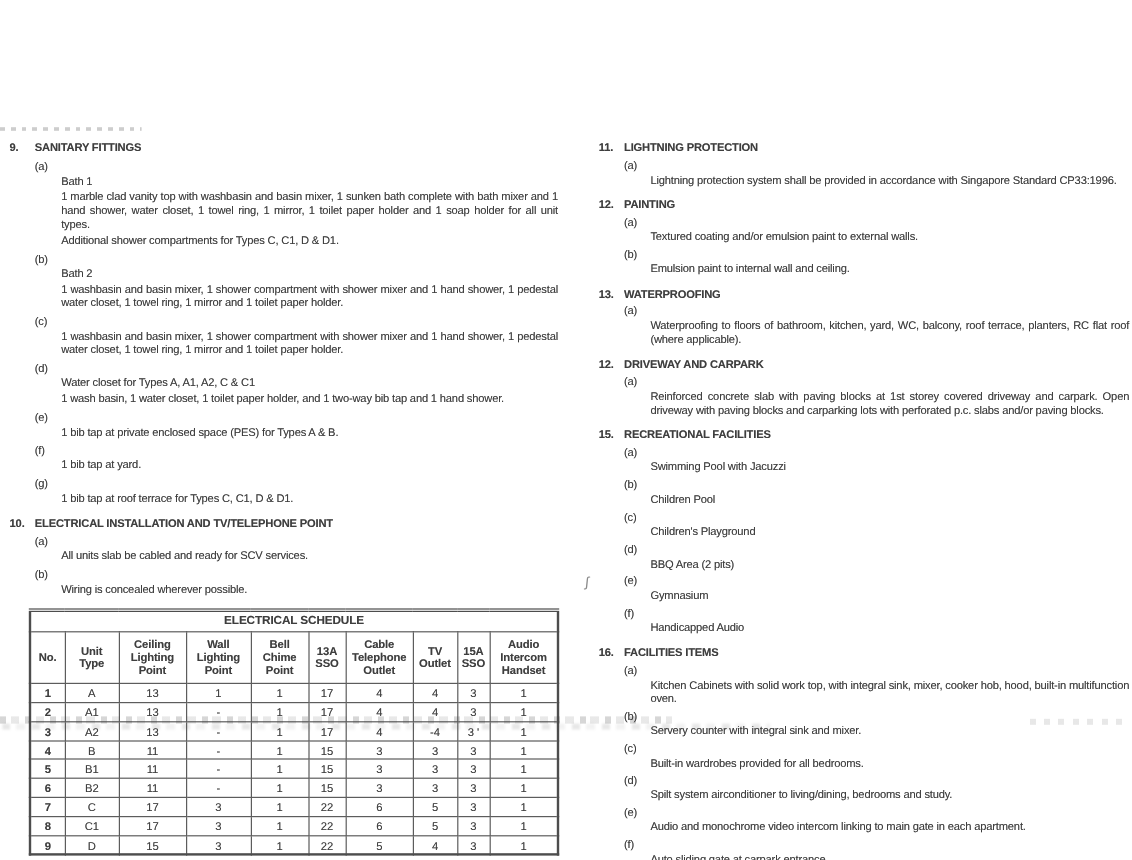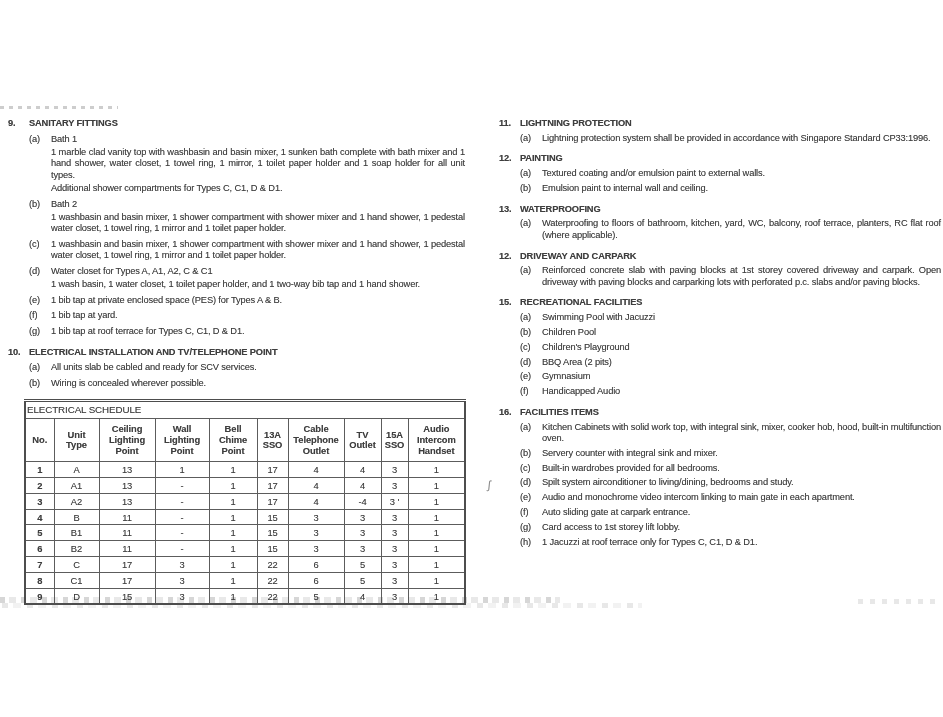--- a/index.html
+++ b/index.html
@@ -16,32 +16,32 @@
   #left-col{left:8px;width:457px;}
   #right-col{left:499px;width:442px;}
   .section{margin-top:9px;}
   .sections > .section:first-child{margin-top:0;}
   .sec-head{display:flex;font-weight:bold;}
   .sec-num{width:21px;flex:none;}
   .sec-title{flex:1;}
   .item{display:flex;margin:4px 0 0 21px;}
   #right-col .item{margin-top:3.2px;}
   .item-label{width:22px;flex:none;}
-  .item-body{flex:1;text-align:justify;}
+  .item-body{flex:1;text-align:justify;margin-top:12px;}
   .item-line + .item-line{margin-top:1.5px;}
 
   
   .table-wrap{margin:10px 0 0 16px;}
   table{
     border-collapse:collapse;table-layout:fixed;width:440px;
     border:2px solid #4d4d4d;border-top:3px double #4d4d4d;
     text-shadow:0 0 .5px rgba(80,80,80,.5);
   }
   th,td{border:1px solid #5c5c5c;font-size:9.4px;letter-spacing:-0.1px;padding:0 1px;}
-  .t-title-cell{font-weight:normal;height:16px;font-size:9.8px;}
+  .t-title-cell{font-weight:bold;text-align:center;height:16px;font-size:9.8px;}
   th{font-weight:bold;white-space:pre-line;vertical-align:middle;text-align:center;line-height:10.6px;padding:3px 1px;height:36px;}
   tbody td{text-align:center;height:14.8px;line-height:11px;}
   tbody td:first-child{font-weight:bold;}
 
   
   .noise{position:absolute;pointer-events:none;}
   #noise-top-left{
     left:0;top:106px;width:118px;height:3px;
     background:repeating-linear-gradient(90deg,rgba(90,90,90,.30) 0 4px,rgba(0,0,0,0) 4px 9px);
     filter:blur(.4px);

